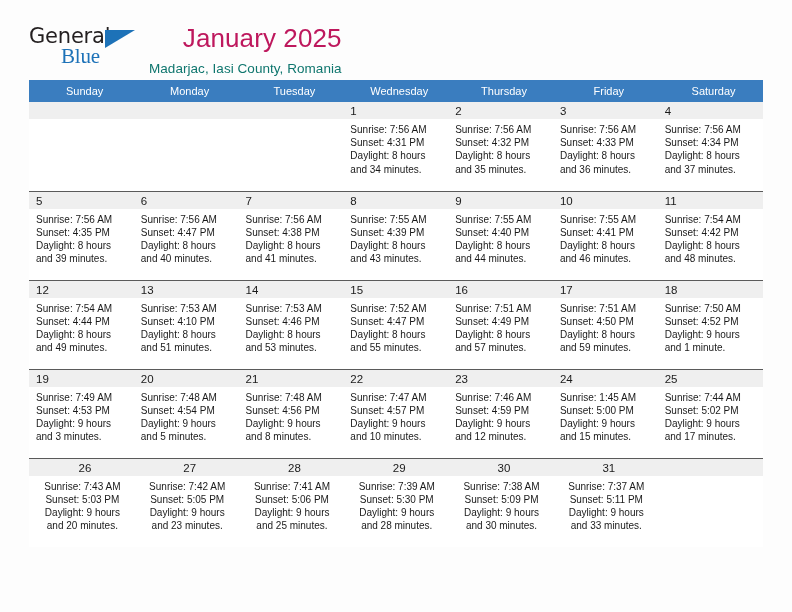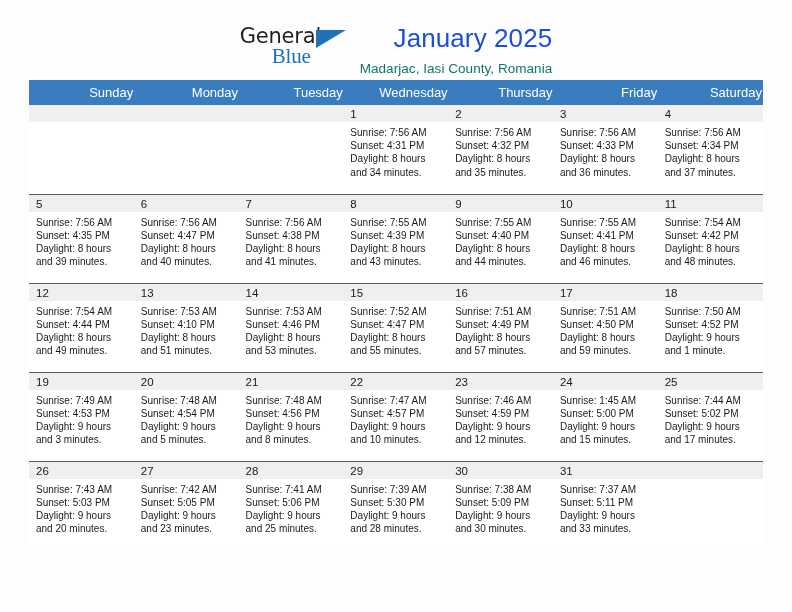--- a/index.html
+++ b/index.html
@@ -20,21 +20,21 @@
     width: 792px;
     height: 612px;
     box-sizing: border-box;
     padding: 0 29px;
   }
 
   
   .header {
     display: flex;
     align-items: flex-start;
-    justify-content: center;
+    justify-content: flex-start;
     height: 74px;
     padding-top: 24px;
     box-sizing: border-box;
   }
 
   .logo {
     position: relative;
     width: 120px;
     height: 46px;
     user-select: none;
@@ -66,21 +66,21 @@
     border-left: 30px solid #1d72b8;
     border-bottom: 18px solid transparent;
   }
 
   .title-block {
     text-align: right;
     padding-top: 1px;
   }
   .cal-title {
     font-size: 26px;
-    color: #1d4ed8;
+    color: #be185d;
     line-height: 1.05;
     font-weight: normal;
     letter-spacing: 0.1px;
   }
   .cal-subtitle {
     font-size: 13.5px;
     color: #0f766e;
     margin-top: 9px;
     letter-spacing: 0.05px;
   }
@@ -88,40 +88,41 @@
   
   .calendar {
     width: 734px;
     border-collapse: collapse;
     table-layout: fixed;
     margin-top: 6px;
   }
   .calendar th {
     background: #3a7dbf;
     color: #ffffff;
-    font-size: 13px;
+    font-size: 11px;
     font-weight: normal;
-    text-align: right;
+    text-align: center;
     padding: 5px 0 5px 7px;
     height: 18px;
     box-sizing: border-box;
     border-right: 1px solid #3a7dbf;
     margin-left: 16px;
   }
 
   .week-row td {
     vertical-align: top;
     padding: 0;
     border-bottom: 1px solid #5a5a5a;
     height: 89px;
     box-sizing: border-box;
     background: #ffffff;
   }
   .week-row:last-child td {
     border-bottom: none;
+    text-align: center;
   }
 
   .daynum-band {
     background: #efefef;
     height: 17px;
     padding: 2px 0 1px 7px;
     box-sizing: border-box;
     font-size: 11.5px;
     color: #1a1a1a;
     line-height: 14px;

